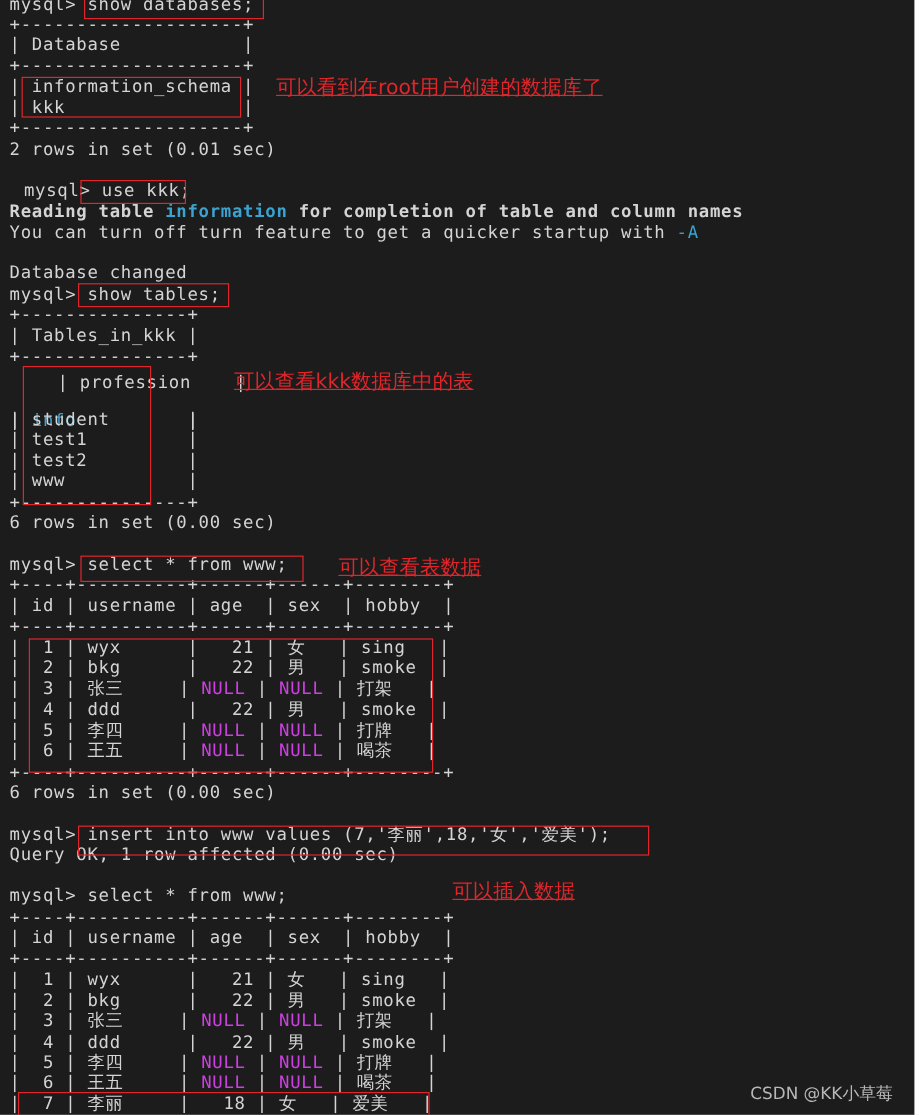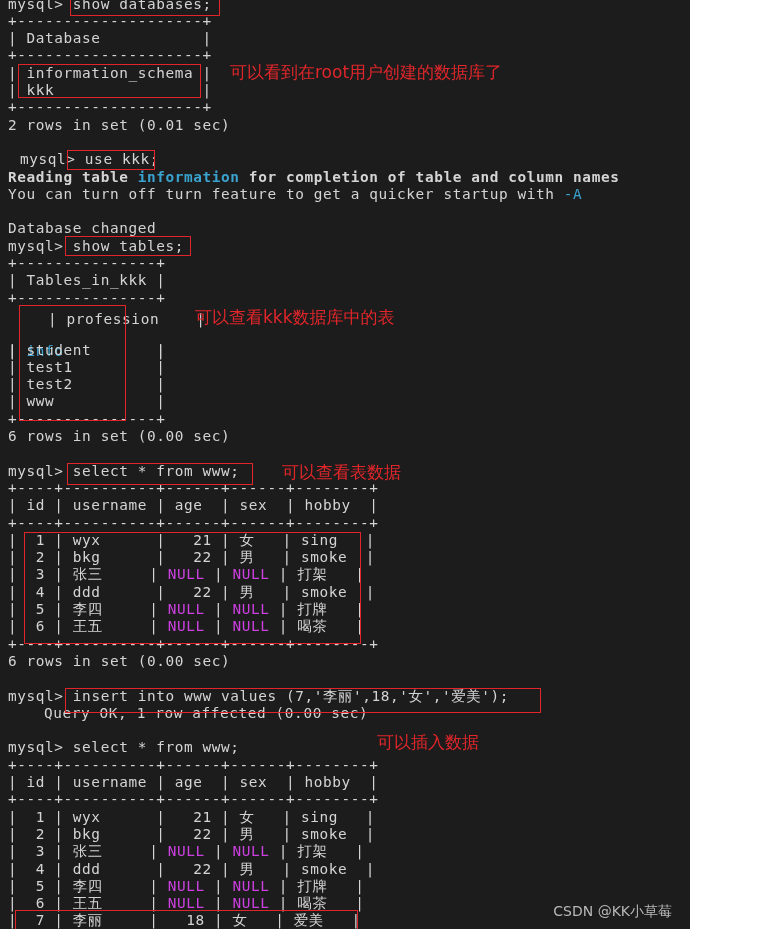--- a/index.html
+++ b/index.html
@@ -1,31 +1,31 @@
 <!DOCTYPE html>
 <html><head>
 <meta charset="utf-8">
 <style>
   html, body { margin:0; padding:0; background:#ffffff; }
   body { width:766px; height:929px; overflow:hidden; position:relative; }
   #term {
-    position:absolute; left:0; top:0; width:690px; height:929px;
+    position:absolute; left:0; top:0; width:762px; height:929px;
     background:#1c1c1c; overflow:hidden;
   }
   .ln {
     position:absolute; left:8px; height:17.3px; line-height:17.3px;
     font-family:"DejaVu Sans Mono", "Liberation Mono", monospace;
     font-size:14.4px; color:#d4d4d4; white-space:pre; letter-spacing:0.6px;
   }
   .cy { color:#3aa3cf; }
   .mg { color:#cc40e0; }
   .box { position:absolute; border:1px solid #e0262b; box-sizing:border-box; }
   .note {
     position:absolute; color:#e0262b; white-space:nowrap;
-    font-family:"DejaVu Sans", "Liberation Sans", sans-serif; font-size:17px;
+    font-family:"DejaVu Sans", "Liberation Sans", sans-serif; font-size:17px;text-decoration:underline;
   }
   .wm {
     position:absolute; right:18px; bottom:8px; color:#b8b8b8;
     font-family:"DejaVu Sans", "Liberation Sans", sans-serif; font-size:14px;
   }
 </style>
 </head>
 <body>
 
 <div id="term">
@@ -64,21 +64,21 @@
       <div class="ln" style="top: 531.8px;"><span>|  1 | wyx      |   21 | 女   | sing   |</span></div>
       <div class="ln" style="top: 549.1px;"><span>|  2 | bkg      |   22 | 男   | smoke  |</span></div>
       <div class="ln" style="top: 566.4px;"><span>|  3 | 张三     | </span><span class="mg">NULL</span><span> | </span><span class="mg">NULL</span><span> | 打架   |</span></div>
       <div class="ln" style="top: 583.7px;"><span>|  4 | ddd      |   22 | 男   | smoke  |</span></div>
       <div class="ln" style="top: 601px;"><span>|  5 | 李四     | </span><span class="mg">NULL</span><span> | </span><span class="mg">NULL</span><span> | 打牌   |</span></div>
       <div class="ln" style="top: 618.3px;"><span>|  6 | 王五     | </span><span class="mg">NULL</span><span> | </span><span class="mg">NULL</span><span> | 喝茶   |</span></div>
       <div class="ln" style="top: 635.6px;">+----+----------+------+------+--------+</div>
       <div class="ln" style="top: 652.9px;">6 rows in set (0.00 sec)</div>
       <div class="ln" style="top: 670.2px;"></div>
       <div class="ln" style="top: 687.5px;"><span>mysql&gt; </span><span>insert into www values (7,'李丽',18,'女','爱美');</span></div>
-      <div class="ln" style="top: 704.8px; margin-left: 36px;">Query OK, 1 row affected (0.00 sec)</div>
+      <div class="ln" style="top: 704.8px;">Query OK, 1 row affected (0.00 sec)</div>
       <div class="ln" style="top: 722.1px;"></div>
       <div class="ln" style="top: 739.4px;">mysql&gt; select * from www;</div>
       <div class="ln" style="top: 756.7px;">+----+----------+------+------+--------+</div>
       <div class="ln" style="top: 774px;">| id | username | age  | sex  | hobby  |</div>
       <div class="ln" style="top: 791.3px;">+----+----------+------+------+--------+</div>
       <div class="ln" style="top: 808.6px;"><span>|  1 | wyx      |   21 | 女   | sing   |</span></div>
       <div class="ln" style="top: 825.9px;"><span>|  2 | bkg      |   22 | 男   | smoke  |</span></div>
       <div class="ln" style="top: 843.2px;"><span>|  3 | 张三     | </span><span class="mg">NULL</span><span> | </span><span class="mg">NULL</span><span> | 打架   |</span></div>
       <div class="ln" style="top: 860.5px;"><span>|  4 | ddd      |   22 | 男   | smoke  |</span></div>
       <div class="ln" style="top: 877.8px;"><span>|  5 | 李四     | </span><span class="mg">NULL</span><span> | </span><span class="mg">NULL</span><span> | 打牌   |</span></div>

